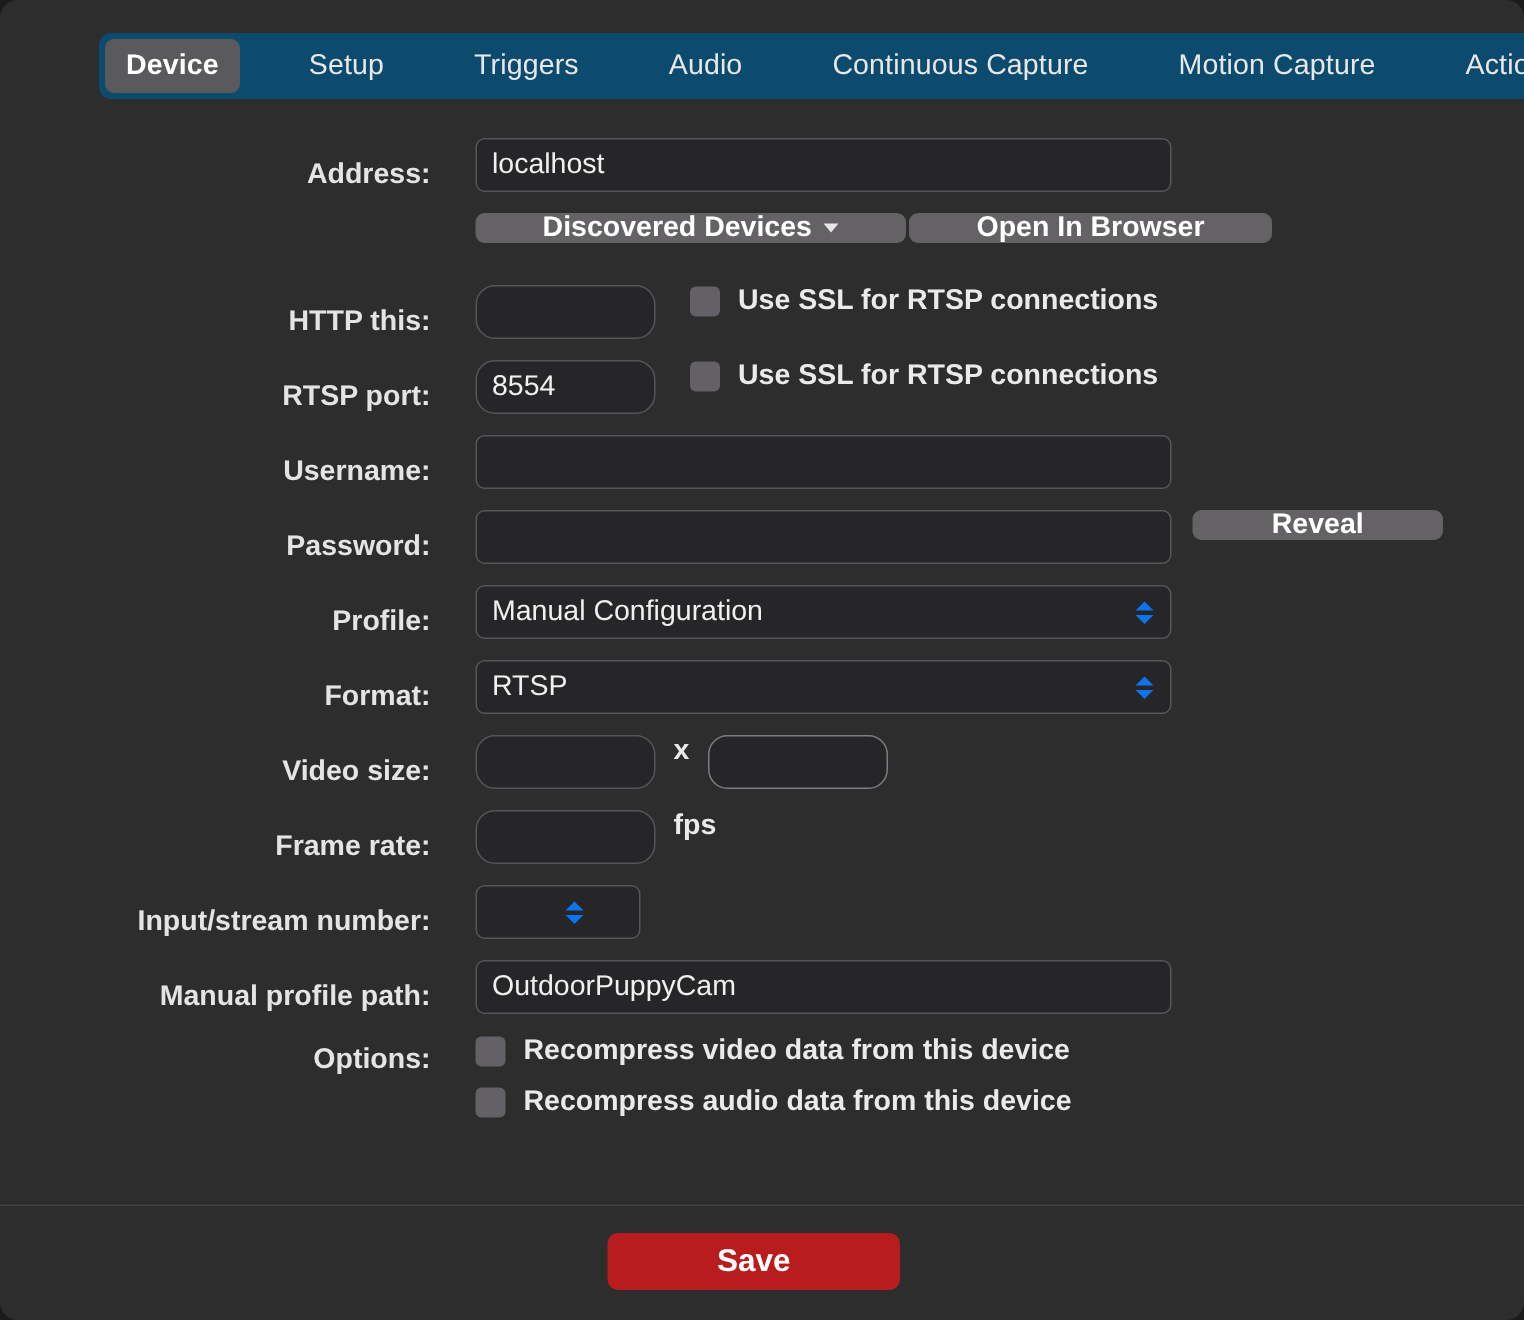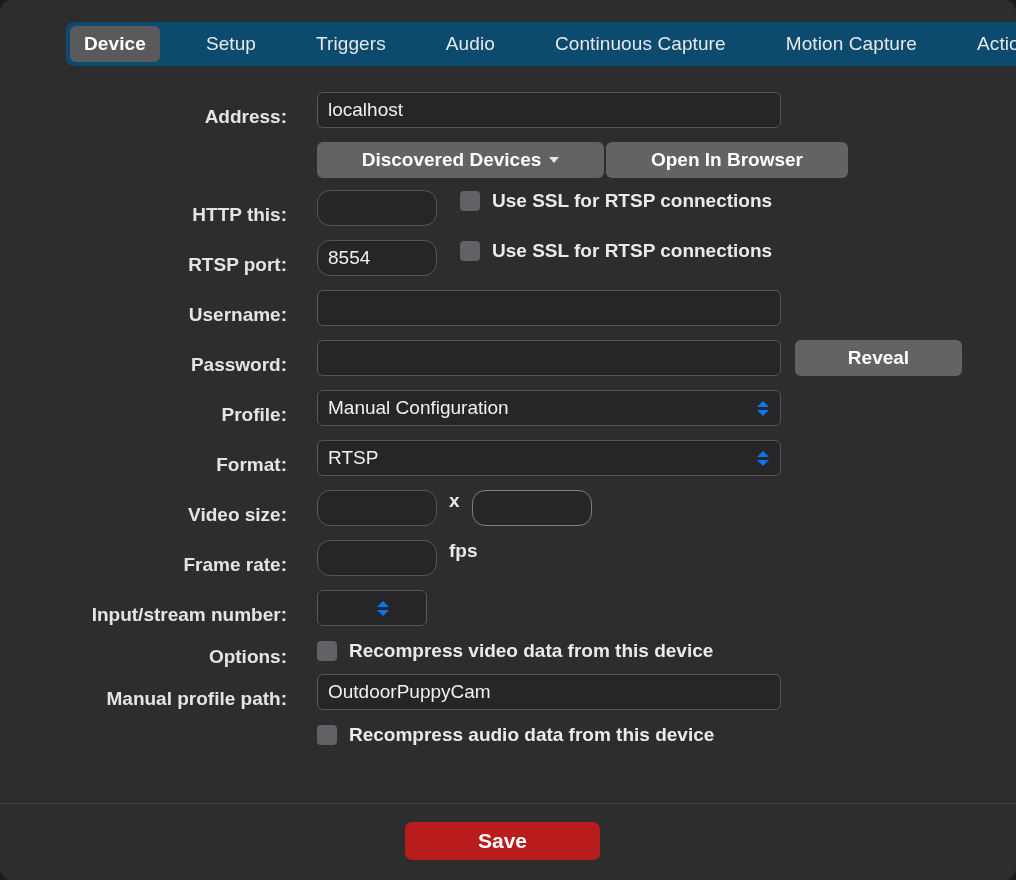--- a/index.html
+++ b/index.html
@@ -139,21 +139,21 @@
     width: 0; height: 0;
     border-left: 6px solid transparent;
     border-right: 6px solid transparent;
   }
   .chev i.up   { border-bottom: 6px solid #0b74ee; }
   .chev i.down { border-top: 6px solid #0b74ee; }
   .popup.tiny .chev { right: 36px; }
 
   
   .pushbtn {
-    height: 36px;
+    height: 20px;
     background: #646265;
     border-radius: 6px;
     display: inline-flex;
     align-items: center;
     justify-content: center;
     padding: 0 16px;
     font-size: 19px;
     color: #ffffff;
     font-weight: bold;
     white-space: nowrap;
@@ -340,37 +340,37 @@
         <div class="popup tiny">
           <span></span>
           <span class="chev">
               <i class="up"></i>
               <i class="down"></i>
             </span>
         </div>
       </div>
     </div>
 
+    <div class="row">
+      <div class="label">Manual profile path:</div>
+      <div class="field-area">
+        <div class="textfield wide">OutdoorPuppyCam</div>
+      </div>
+    </div>
+
     <div class="row" style="height:34px;">
       <div class="label" style="line-height:34px;">Options:</div>
       <div class="field-area" style="height:34px;">
         <div class="checkrow">
           <div class="checkbox"></div>
           <div class="checklabel">Recompress video data from this device</div>
         </div>
       </div>
     </div>
 
-    <div class="row">
-      <div class="label">Manual profile path:</div>
-      <div class="field-area">
-        <div class="textfield wide">OutdoorPuppyCam</div>
-      </div>
-    </div>
-
     <div class="row" style="height:34px;">
       <div class="field-area" style="height:34px;">
         <div class="checkrow">
           <div class="checkbox"></div>
           <div class="checklabel">Recompress audio data from this device</div>
         </div>
       </div>
     </div>
 
   </div>

